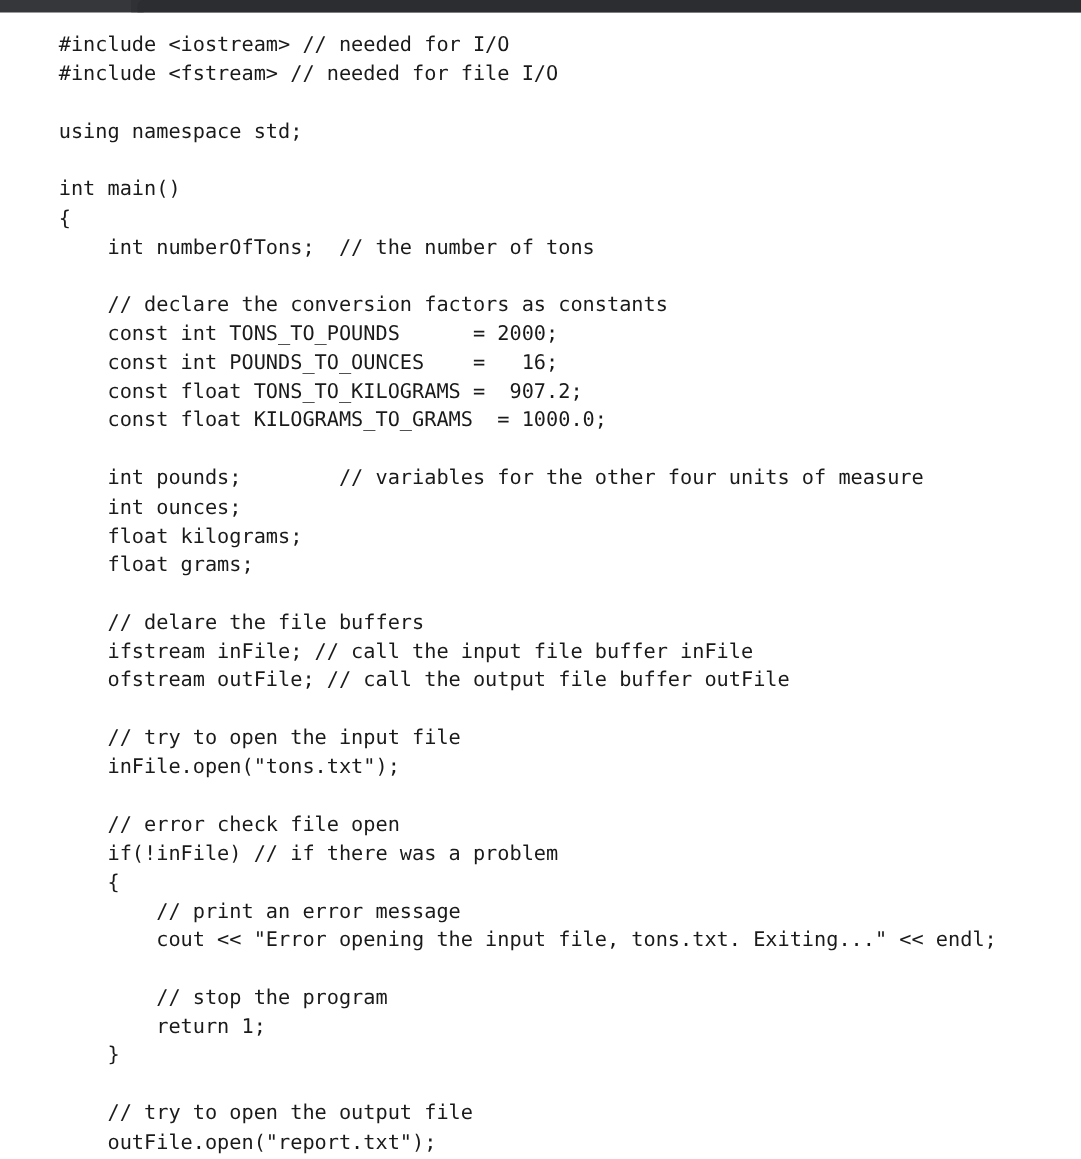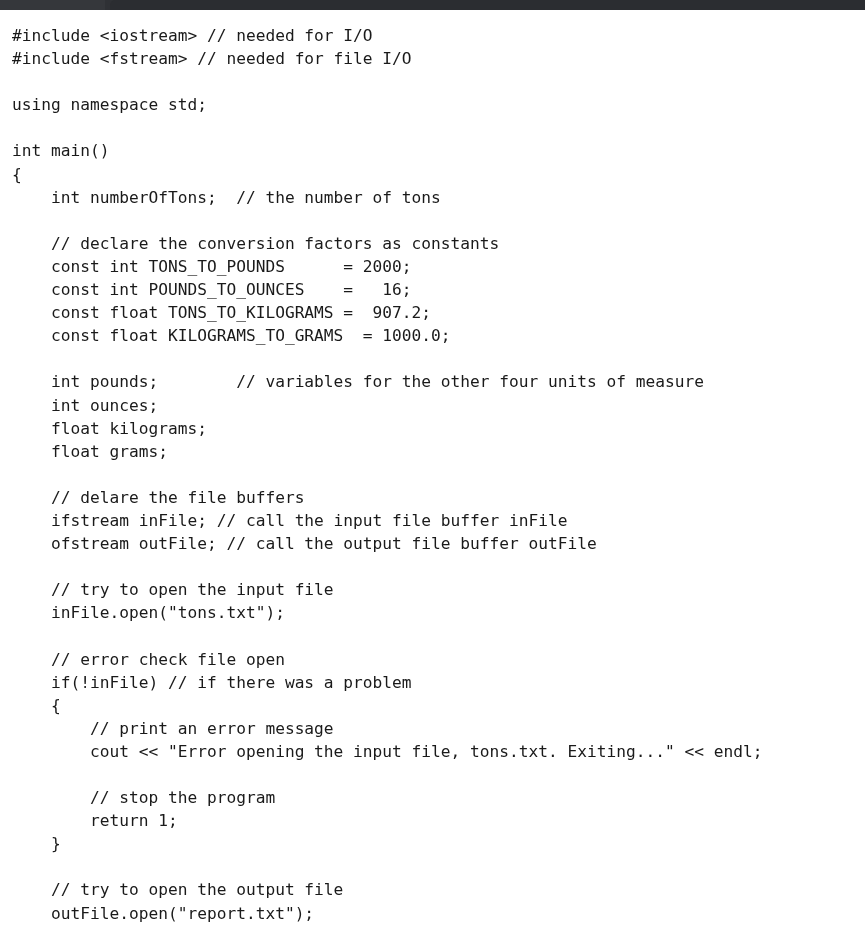--- a/index.html
+++ b/index.html
@@ -47,20 +47,21 @@
     height: 10px;
     background: #2f3135;
   }
   
   .code-surface {
     flex: 1 1 auto;
     background: #ffffff;
     padding: 14px 0 0 12px;
     box-sizing: border-box;
     overflow: hidden;
+    margin-left: 35px;
   }
   .code-block {
     margin: 0;
     padding: 0;
     font-family: "DejaVu Sans Mono", "Liberation Mono", monospace;
     font-size: 16.2px;
     line-height: 23.1px;
     color: #1a1a1a;
     white-space: pre;
     letter-spacing: 0px;

